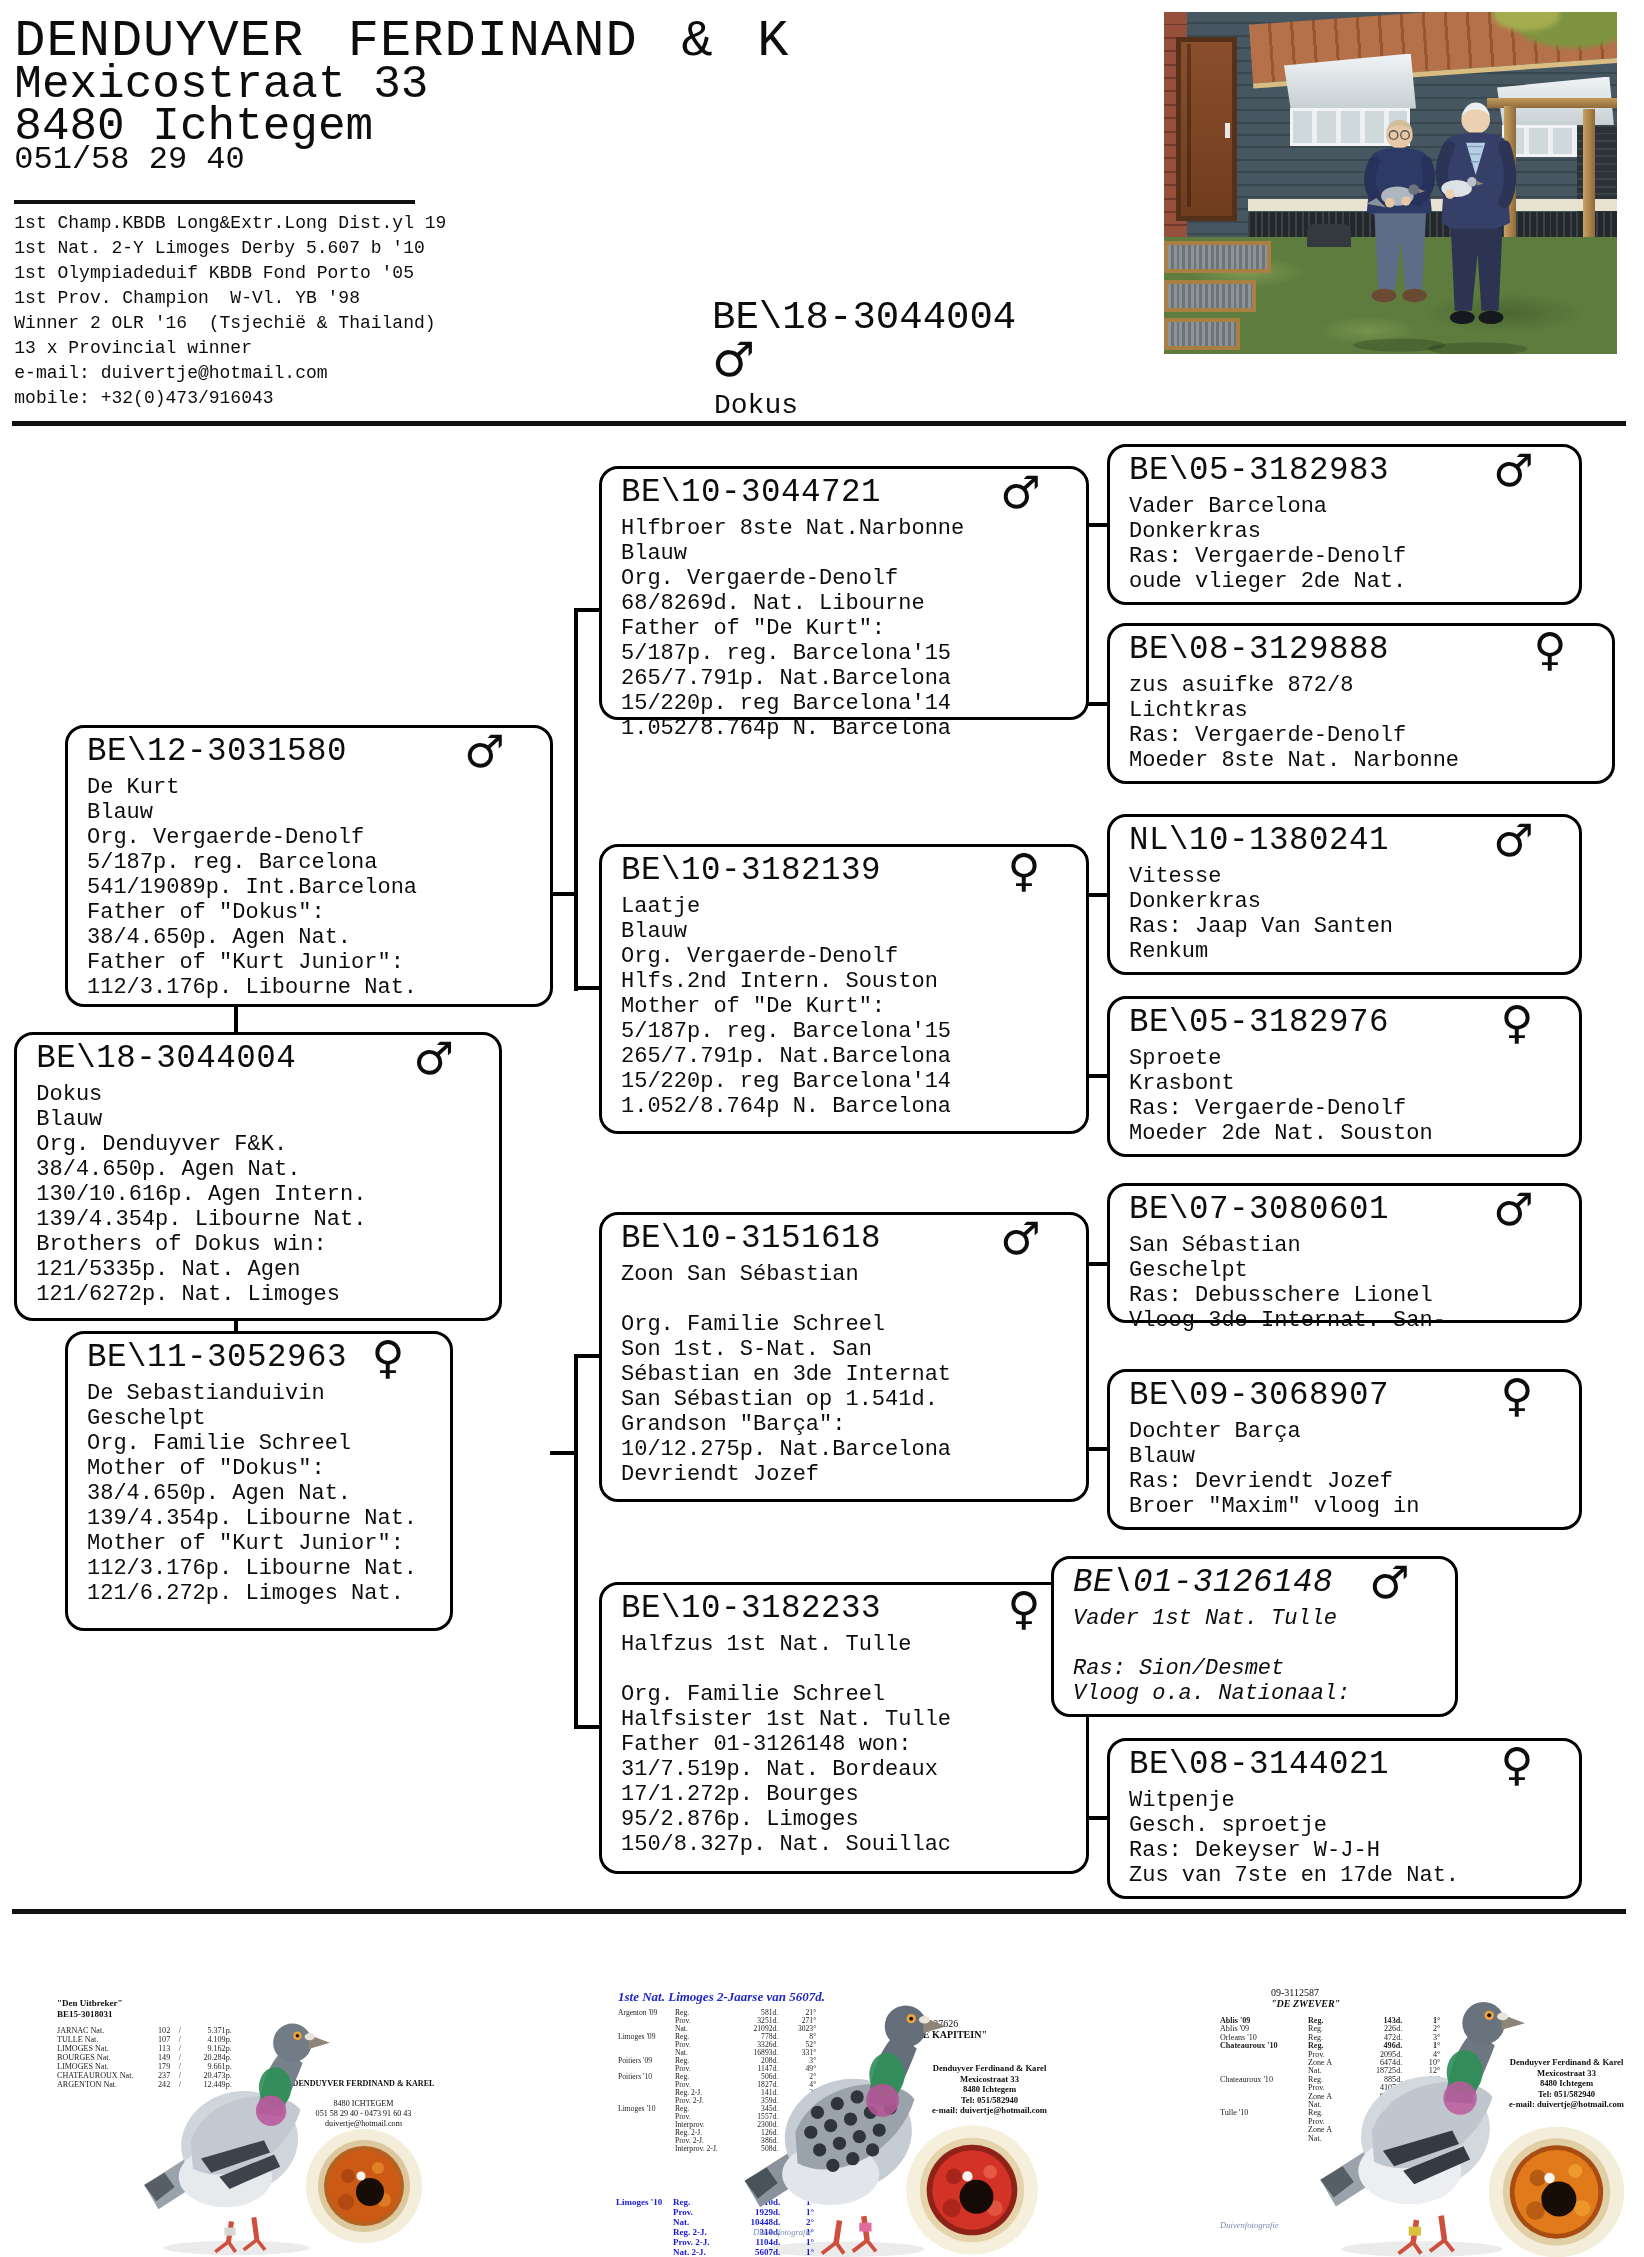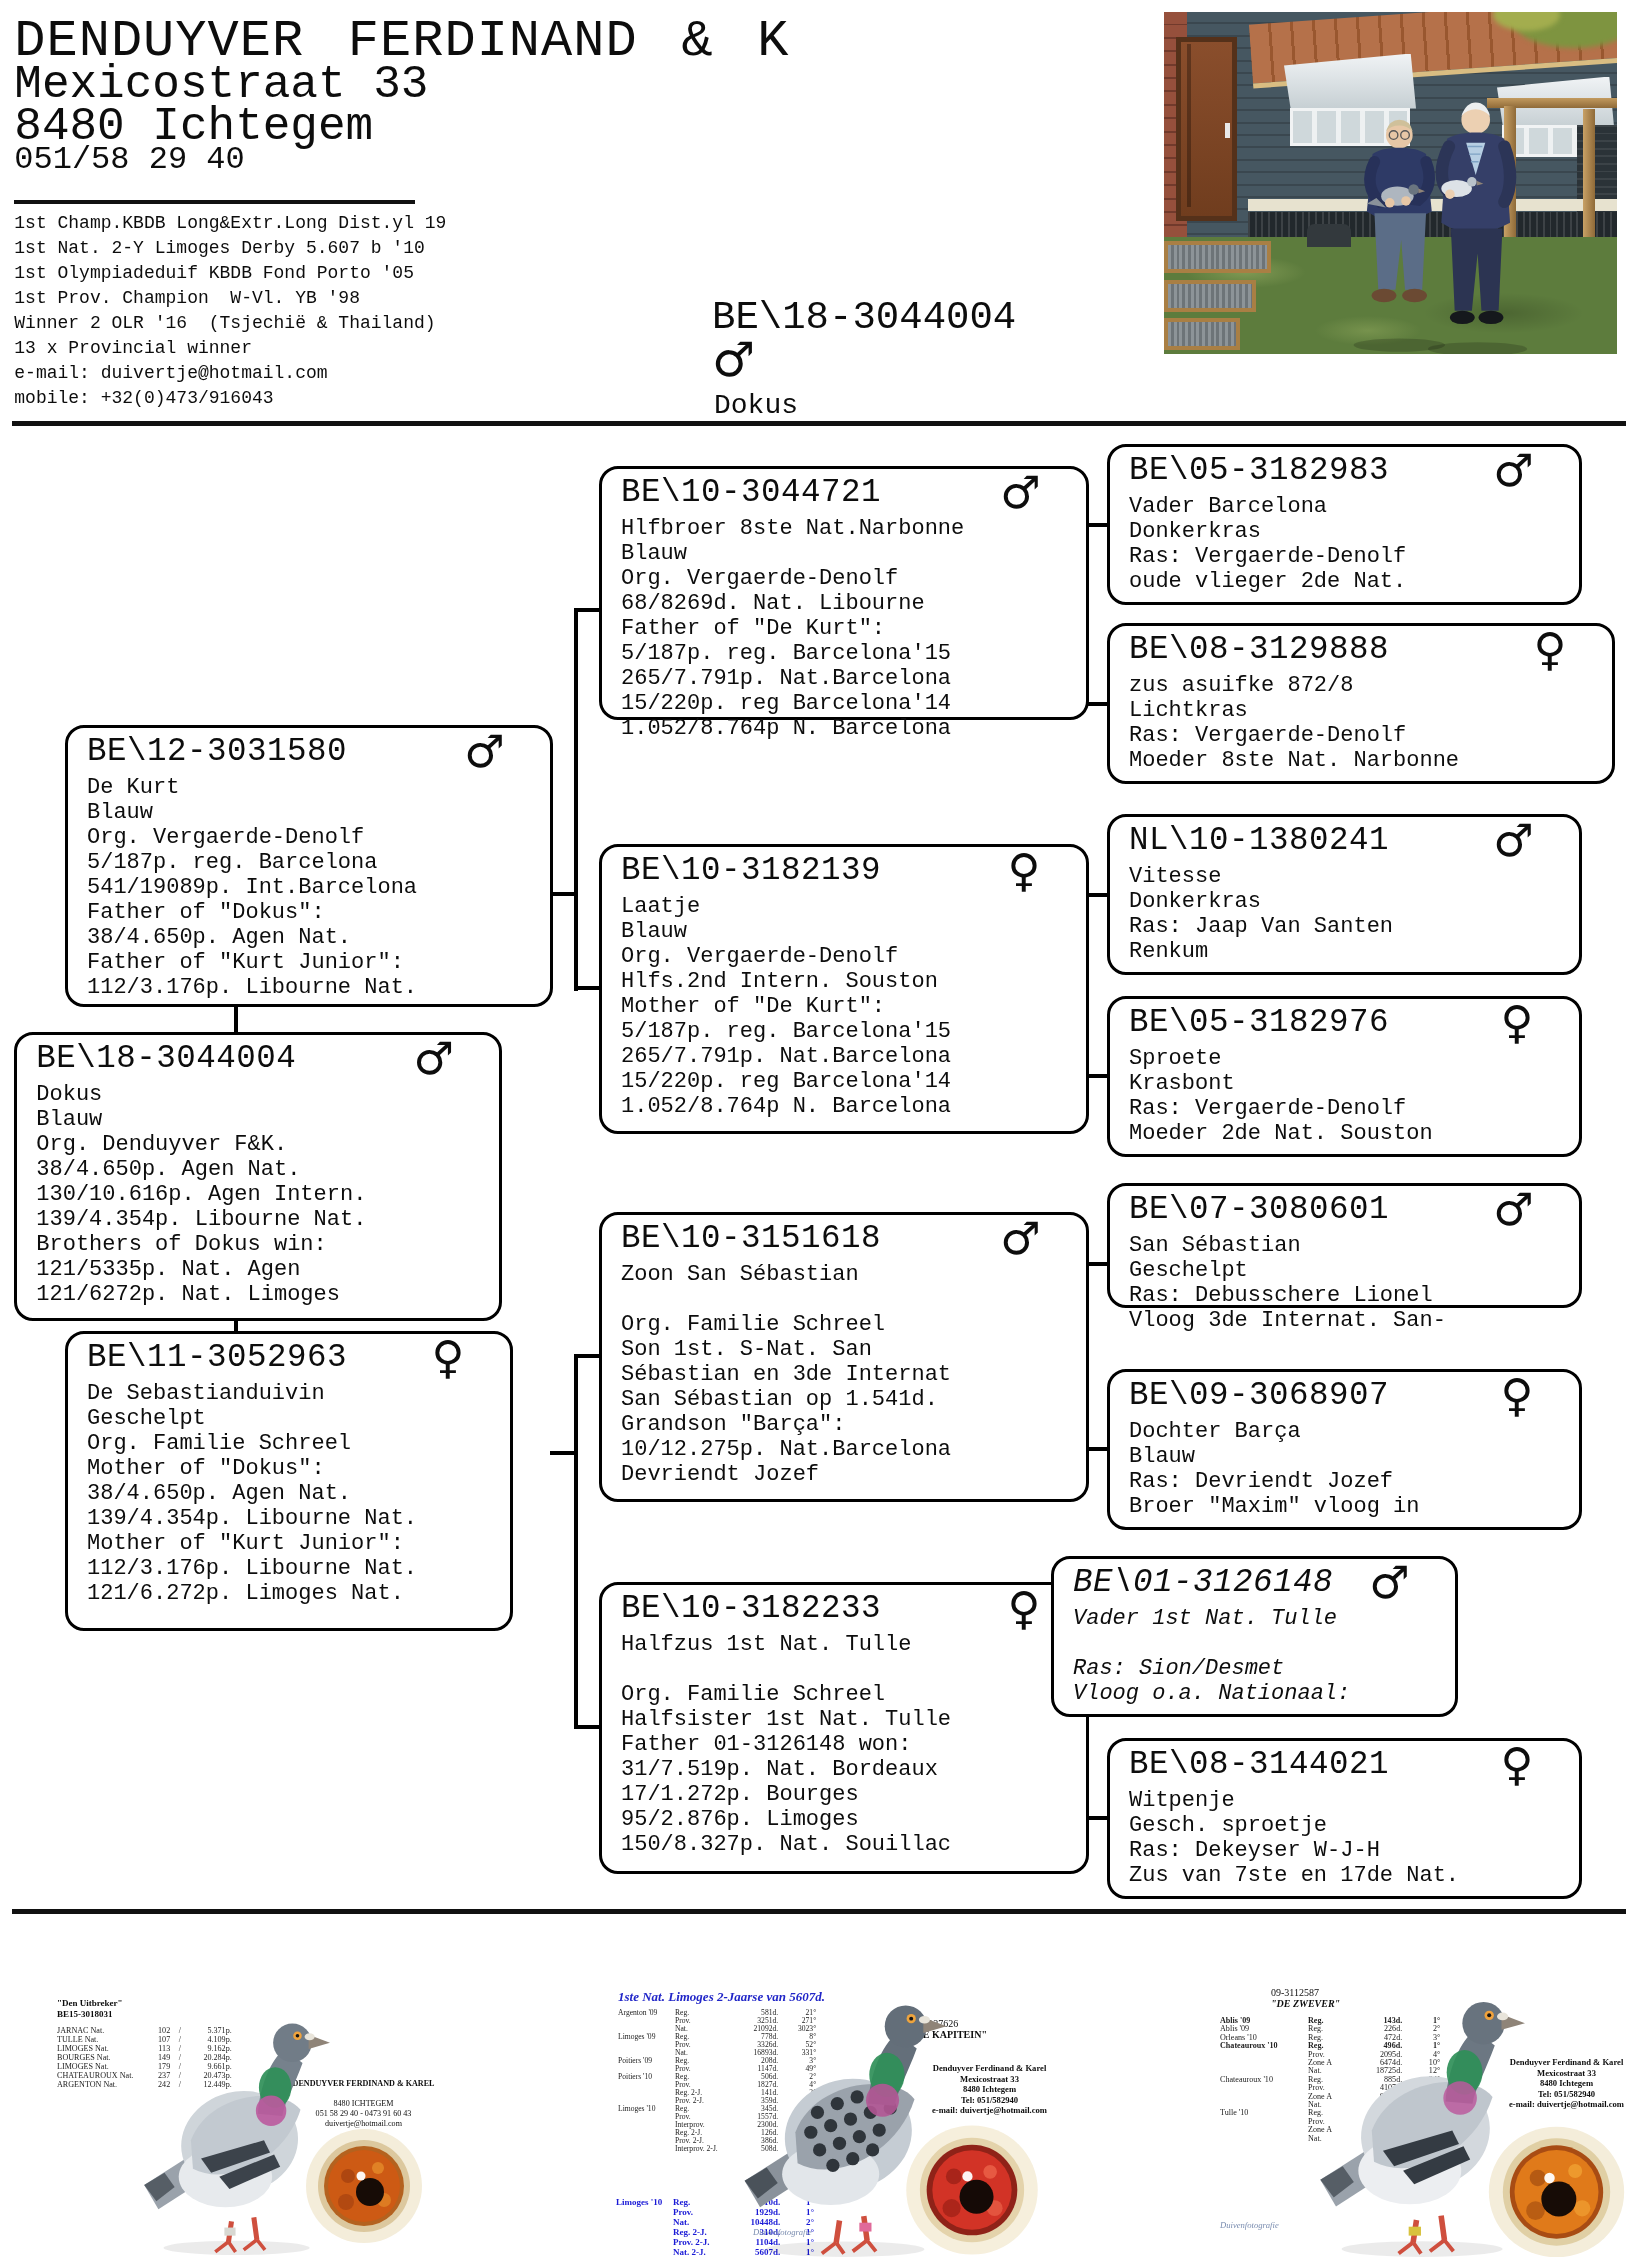--- a/index.html
+++ b/index.html
@@ -246,21 +246,21 @@
   <div class="pbox-lines">Dokus
 Blauw
 Org. Denduyver F&amp;K.
 38/4.650p. Agen Nat.
 130/10.616p. Agen Intern.
 139/4.354p. Libourne Nat.
 Brothers of Dokus win:
 121/5335p. Nat. Agen
 121/6272p. Nat. Limoges</div>
 </div>
-<div class="pbox" style="left:65px;top:1331px;width:448px;height:300px;">
+<div class="pbox" style="left:65px;top:1331px;width:388px;height:300px;">
   <div class="pbox-head"><span class="pbox-ring">BE\11-3052963</span><span class="pbox-sex">♀</span></div>
   <div class="pbox-lines">De Sebastianduivin
 Geschelpt
 Org. Familie Schreel
 Mother of "Dokus":
 38/4.650p. Agen Nat.
 139/4.354p. Libourne Nat.
 Mother of "Kurt Junior":
 112/3.176p. Libourne Nat.
 121/6.272p. Limoges Nat.</div>
@@ -286,21 +286,21 @@
 Ras: Jaap Van Santen
 Renkum</div>
 </div>
 <div class="pbox" style="left:1107px;top:996px;width:475px;height:161px;">
   <div class="pbox-head"><span class="pbox-ring">BE\05-3182976</span><span class="pbox-sex">♀</span></div>
   <div class="pbox-lines">Sproete
 Krasbont
 Ras: Vergaerde-Denolf
 Moeder 2de Nat. Souston</div>
 </div>
-<div class="pbox" style="left:1107px;top:1183px;width:475px;height:125px;">
+<div class="pbox" style="left:1107px;top:1183px;width:475px;height:140px;">
   <div class="pbox-head"><span class="pbox-ring">BE\07-3080601</span><span class="pbox-sex">♂</span></div>
   <div class="pbox-lines">San Sébastian
 Geschelpt
 Ras: Debusschere Lionel
 Vloog 3de Internat. San-</div>
 </div>
 <div class="pbox" style="left:1107px;top:1369px;width:475px;height:161px;">
   <div class="pbox-head"><span class="pbox-ring">BE\09-3068907</span><span class="pbox-sex">♀</span></div>
   <div class="pbox-lines">Dochter Barça
 Blauw

